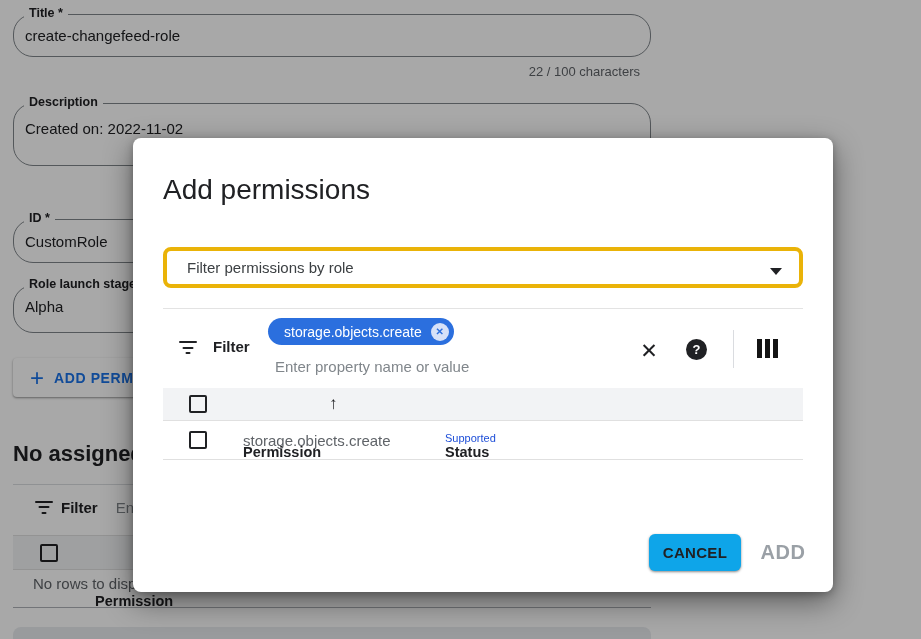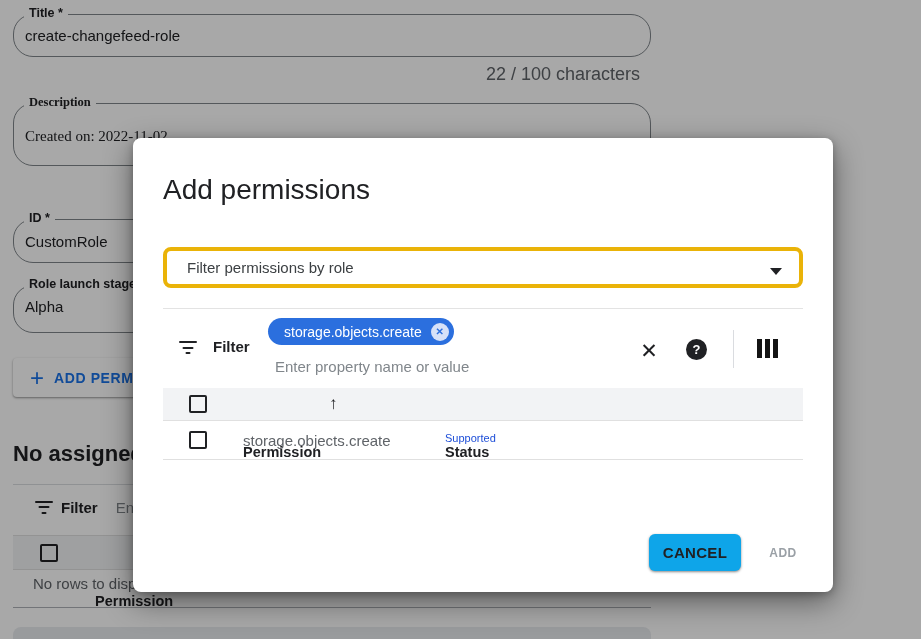--- a/index.html
+++ b/index.html
@@ -8,21 +8,21 @@
            font-family:"Liberation Sans", sans-serif; color:#202124; }
 
   
   .bg-page { position:absolute; inset:0; }
   .field { position:absolute; left:13px; width:638px; border:1.5px solid #80868b;
            border-radius:20px; background:#fff; }
   .field-label { position:absolute; top:-9px; left:10px; background:#fff; padding:0 5px;
                  font-size:12.5px; font-weight:700; color:#202124; line-height:14px; }
   .field-value { position:absolute; left:11px; font-size:15px; color:#202124; }
   .char-counter { position:absolute; left:13px; top:64px; width:627px; text-align:right;
-                  font-size:18px; color:#5f6368; }
+                  font-size:13px; color:#5f6368; }
   .add-perm-btn { position:absolute; left:13px; top:358px; width:212px; height:39px;
                   background:#fff; border-radius:4px; box-shadow:0 1px 2px rgba(0,0,0,.3), 0 1px 3px rgba(0,0,0,.15);
                   display:flex; align-items:center; padding-left:17px; overflow:hidden; }
   .plus-glyph { font-size:24px; line-height:24px; font-weight:400; color:#1a73e8; margin-right:10px; }
   .add-perm-label { font-size:14px; font-weight:700; letter-spacing:.6px; color:#1a73e8; white-space:nowrap; }
   .bg-heading { position:absolute; left:13px; top:441px; font-size:22px; font-weight:700;
                 color:#202124; white-space:nowrap; }
   .divider-h { position:absolute; background:#dadce0; height:1px; }
   .funnel { position:relative; width:18px; height:14px; }
   .funnel span { position:absolute; left:50%; transform:translateX(-50%); height:2.2px; background:#202124; border-radius:1px; }
@@ -83,39 +83,39 @@
   .dlg-row { position:absolute; left:30px; top:284px; width:640px; height:38px; border-bottom:1px solid #e0e0e0; }
   .dlg-row .checkbox { position:absolute; left:26px; top:9px; }
   .cell-permission { position:absolute; left:80px; top:10px; font-size:15px; color:#5f6368; white-space:nowrap; }
   .cell-status { position:absolute; left:282px; top:10px; font-size:11px; color:#1d4ed8; white-space:nowrap; }
 
   .btn-cancel { position:absolute; left:516px; top:396px; width:92px; height:37px; background:#0ea5e9;
                 border:none; border-radius:6px; box-shadow:0 1px 3px rgba(0,0,0,.3), 0 1px 2px rgba(0,0,0,.2);
                 font-family:inherit; font-size:15px; font-weight:600; letter-spacing:.3px; color:#202124;
                 display:flex; align-items:center; justify-content:center; cursor:pointer; }
   .btn-add { position:absolute; left:626px; top:396px; width:48px; height:37px; background:transparent; border:none;
-             font-family:inherit; font-size:12px; font-weight:600; letter-spacing:.5px; color:#9aa0a6;
+             font-family:inherit; font-size:20px; font-weight:600; letter-spacing:.5px; color:#9aa0a6;
              display:flex; align-items:center; justify-content:center; }
 </style>
 </head>
 <body>
 
 <div class="stage">
 
   <div class="bg-page">
 
     <div class="field" style="top:14px;height:43px;">
       <span class="field-label">Title *</span>
       <span class="field-value" style="top:12px;text-align:center;">create-changefeed-role</span>
     </div>
     <div class="char-counter">22 / 100 characters</div>
 
-    <div class="field" style="top:103px;height:63px;font-family:Liberation Serif, serif;">
+    <div class="field" style="top:103px;height:63px;">
       <span class="field-label">Description</span>
-      <span class="field-value" style="top:24px;text-align:center;">Created on: 2022-11-02</span>
+      <span class="field-value" style="top:16px;text-align:center;">Created on: 2022-11-02</span>
     </div>
 
     <div class="field" style="top:219px;height:44px;">
       <span class="field-label">ID *</span>
       <span class="field-value" style="top:13px;">CustomRole</span>
     </div>
 
     <div class="field" style="top:285px;height:48px;">
       <span class="field-label">Role launch stage</span>
       <span class="field-value" style="top:12px;">Alpha</span>

